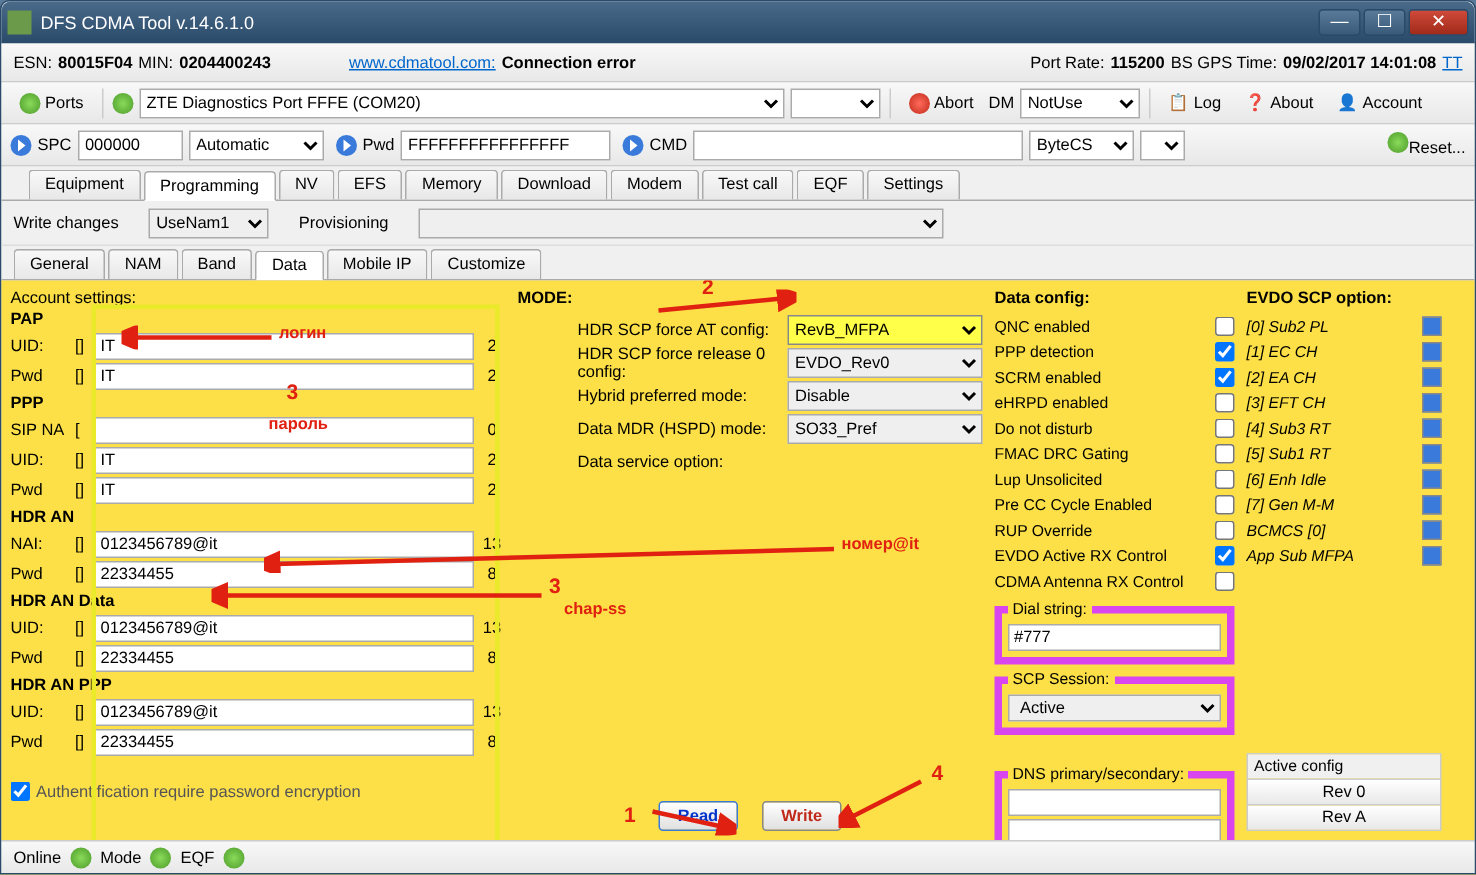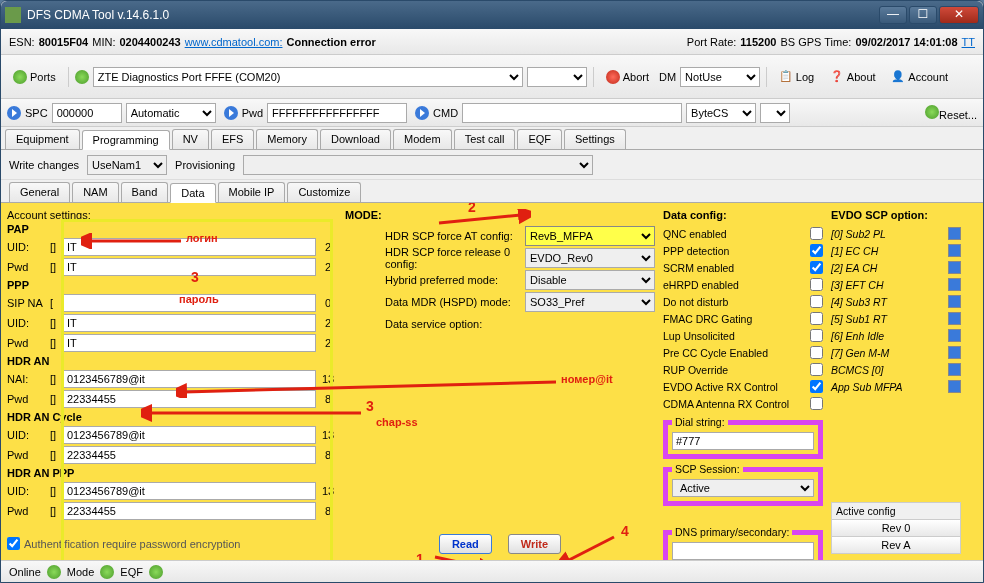--- a/index.html
+++ b/index.html
@@ -6,38 +6,38 @@
 body { background: #5a7a9a; width: 984px; height: 583px; overflow: hidden; }
 .window { background: #f0f0f0; border: 1px solid #2a4a6a; border-radius: 6px 6px 0 0; width: 984px; height: 583px; display: flex; flex-direction: column; }
 .titlebar { background: linear-gradient(#4a6a8a, #2a4a6a); height: 28px; display: flex; align-items: center; padding: 0 4px; border-radius: 6px 6px 0 0; }
 .titlebar .icon { width: 16px; height: 16px; background: #6a9a4a; margin-right: 6px; }
 .titlebar .title { color: #fff; font-size: 12px; flex: 1; }
 .titlebar .winbtns { display: flex; gap: 2px; }
 .titlebar .winbtn { width: 28px; height: 18px; background: linear-gradient(#5a7a9a,#3a5a7a); border: 1px solid #2a4a6a; border-radius: 3px; color: #fff; text-align: center; line-height: 14px; font-size: 12px; cursor: pointer; }
 .titlebar .winbtn.close { background: linear-gradient(#d04a3a,#a02a1a); width: 40px; }
 .infobar { background: linear-gradient(#f8f8f8,#e8e8e8); height: 26px; display: flex; align-items: center; padding: 0 8px; border-bottom: 1px solid #ccc; font-size: 12px; gap: 4px; }
 .infobar .bold { font-weight: bold; }
-.infobar a { color: #0066cc; text-decoration: underline; }
+.infobar a { color: #0066cc; text-decoration: underline; margin-left: 48px; }
 .infobar .right { margin-left: auto; display: flex; align-items: center; gap: 4px; }
-.toolbar1 { background: linear-gradient(#f8f8f8,#e8e8e8); height: 44px; display: flex; align-items: center; padding: 0 6px; border-bottom: 1px solid #ccc; gap: 4px; }
+.toolbar1 { background: linear-gradient(#f8f8f8,#e8e8e8); height: 28px; display: flex; align-items: center; padding: 0 6px; border-bottom: 1px solid #ccc; gap: 4px; }
 .toolbar1 select { height: 20px; border: 1px solid #aaa; background: #fff; }
 .toolbar1 .sep { width: 1px; height: 20px; background: #ccc; margin: 0 2px; }
 .toolbar1 .tbtn { padding: 2px 6px; cursor: pointer; display: flex; align-items: center; gap: 3px; }
 .ticon { width: 14px; height: 14px; display: inline-block; }
 .ticon.green { background: radial-gradient(#8ada5a,#4a9a2a); border-radius: 50%; }
 .ticon.red { background: radial-gradient(#ff6a5a,#c02a1a); border-radius: 50%; }
 .ticon.play { background: #3a7ada; border-radius: 50%; position: relative; }
 .ticon.play::after { content: ""; position: absolute; left: 5px; top: 3px; border-left: 5px solid #fff; border-top: 4px solid transparent; border-bottom: 4px solid transparent; }
 .toolbar2 { background: linear-gradient(#f8f8f8,#e8e8e8); height: 28px; display: flex; align-items: center; padding: 0 6px; border-bottom: 1px solid #ccc; gap: 4px; }
 .toolbar2 input[type=text] { height: 20px; border: 1px solid #aaa; padding: 0 4px; background: #fff; }
 .toolbar2 select { height: 20px; border: 1px solid #aaa; background: #fff; }
-.tabs { background: #f0f0f0; display: flex; padding: 2px 4px 0; border-bottom: 1px solid #aaa; }
+.tabs { background: #f0f0f0; display: flex; padding: 2px 18px 0; border-bottom: 1px solid #aaa; }
 .tab { padding: 3px 10px; border: 1px solid #aaa; border-bottom: none; background: linear-gradient(#f8f8f8,#e8e8e8); margin-right: 2px; border-radius: 3px 3px 0 0; cursor: pointer; }
 .tab.active { background: #fff; border-bottom: 1px solid #fff; position: relative; top: 1px; }
-.provbar { background: #f0f0f0; height: 30px; display: flex; align-items: center; padding: 0 8px; gap: 8px; border-bottom: 1px solid #ddd; }
+.provbar { background: #f0f0f0; height: 30px; display: flex; align-items: center; padding: 0 8px; gap: 20px; border-bottom: 1px solid #ddd; }
 .provbar select { height: 20px; border: 1px solid #aaa; }
 .subtabs { background: #f0f0f0; display: flex; padding: 2px 8px 0; border-bottom: 1px solid #aaa; }
 .content { flex: 1; background: #fde047; display: flex; padding: 6px; gap: 8px; overflow: hidden; position: relative; }
 .col { display: flex; flex-direction: column; }
 .col1 { width: 330px; position: relative; }
 .col2 { width: 310px; }
 .col3 { width: 160px; }
 .col4 { width: 130px; }
 .yellowbox { position: absolute; left: 54px; top: 10px; width: 272px; height: 370px; border: 3px solid #eaea2a; pointer-events: none; z-index: 5; }
 .sectlabel { font-weight: bold; margin: 2px 0; }
@@ -215,21 +215,21 @@
           <span class="brk">[]</span>
           <input type="text" value="0123456789@it" style="">
           <span class="num">13</span>
         </div>
       <div class="row">
           <label>Pwd</label>
           <span class="brk">[]</span>
           <input type="text" value="22334455" style="">
           <span class="num">8</span>
         </div>
-      <div class="sectlabel">HDR AN Cycle</div>
+      <div class="sectlabel">HDR AN Data</div>
       <div class="row">
           <label>UID:</label>
           <span class="brk">[]</span>
           <input type="text" value="0123456789@it" style="">
           <span class="num">13</span>
         </div>
       <div class="row">
           <label>Pwd</label>
           <span class="brk">[]</span>
           <input type="text" value="22334455" style="">

